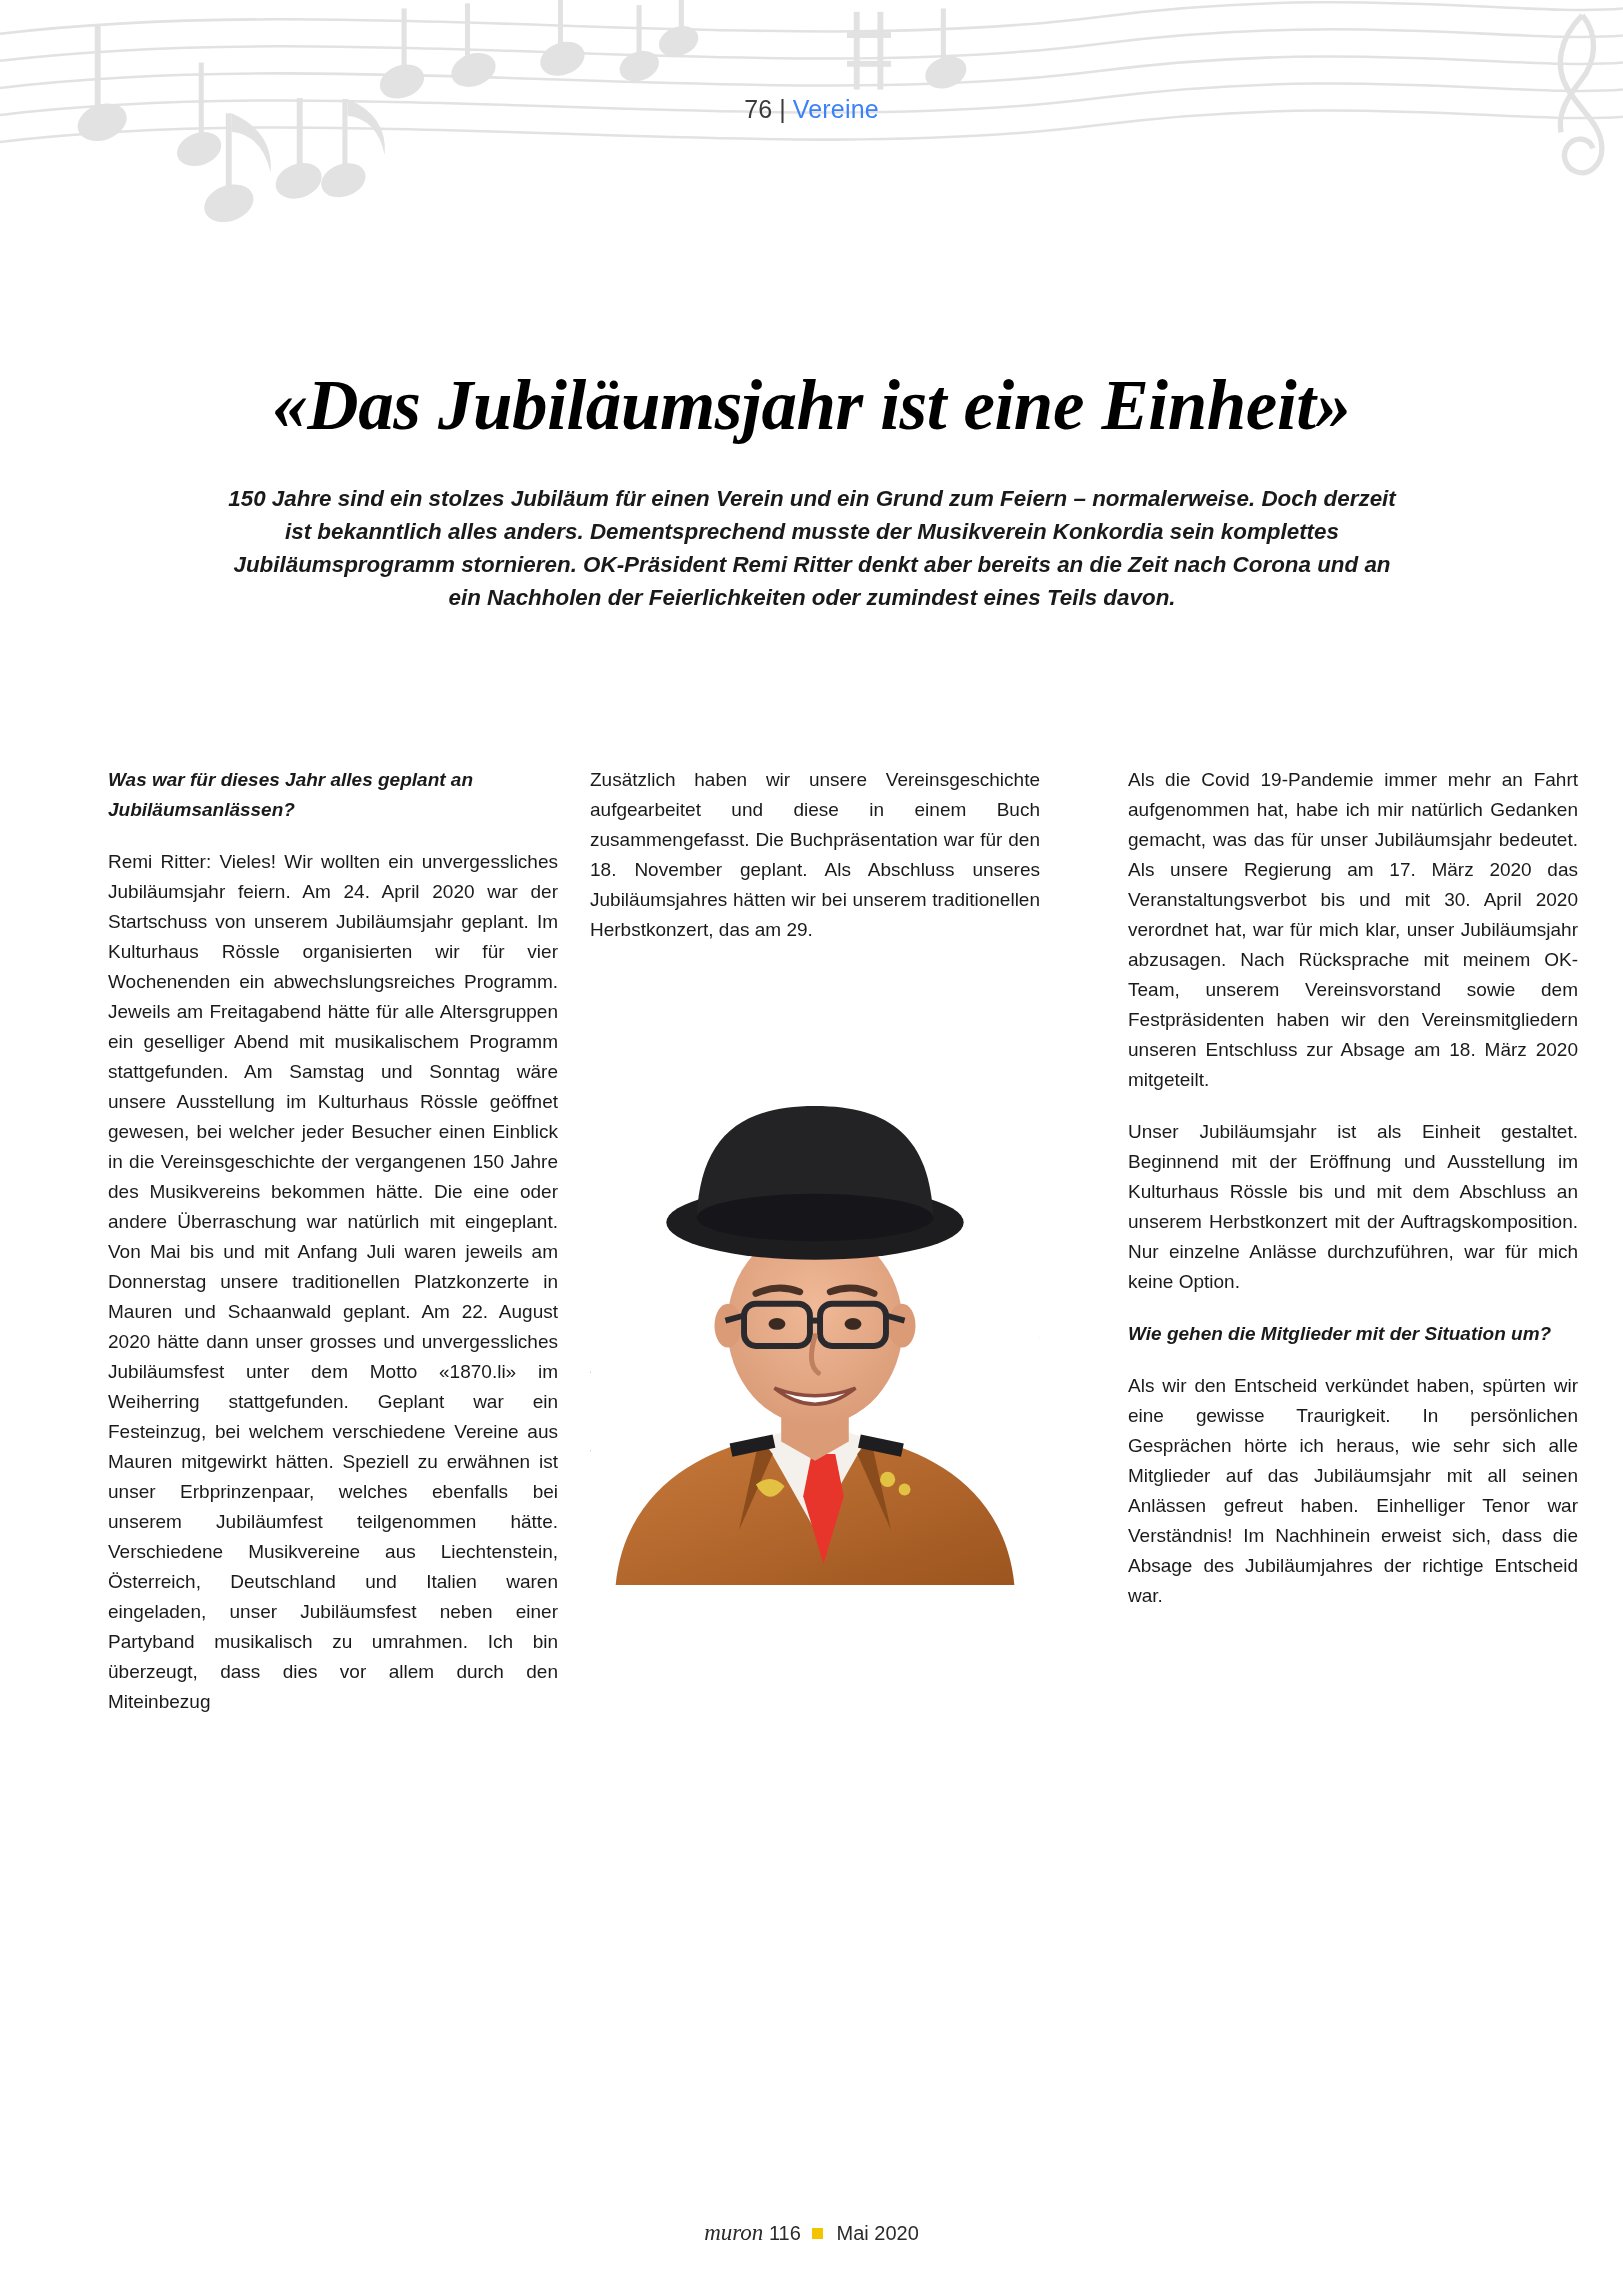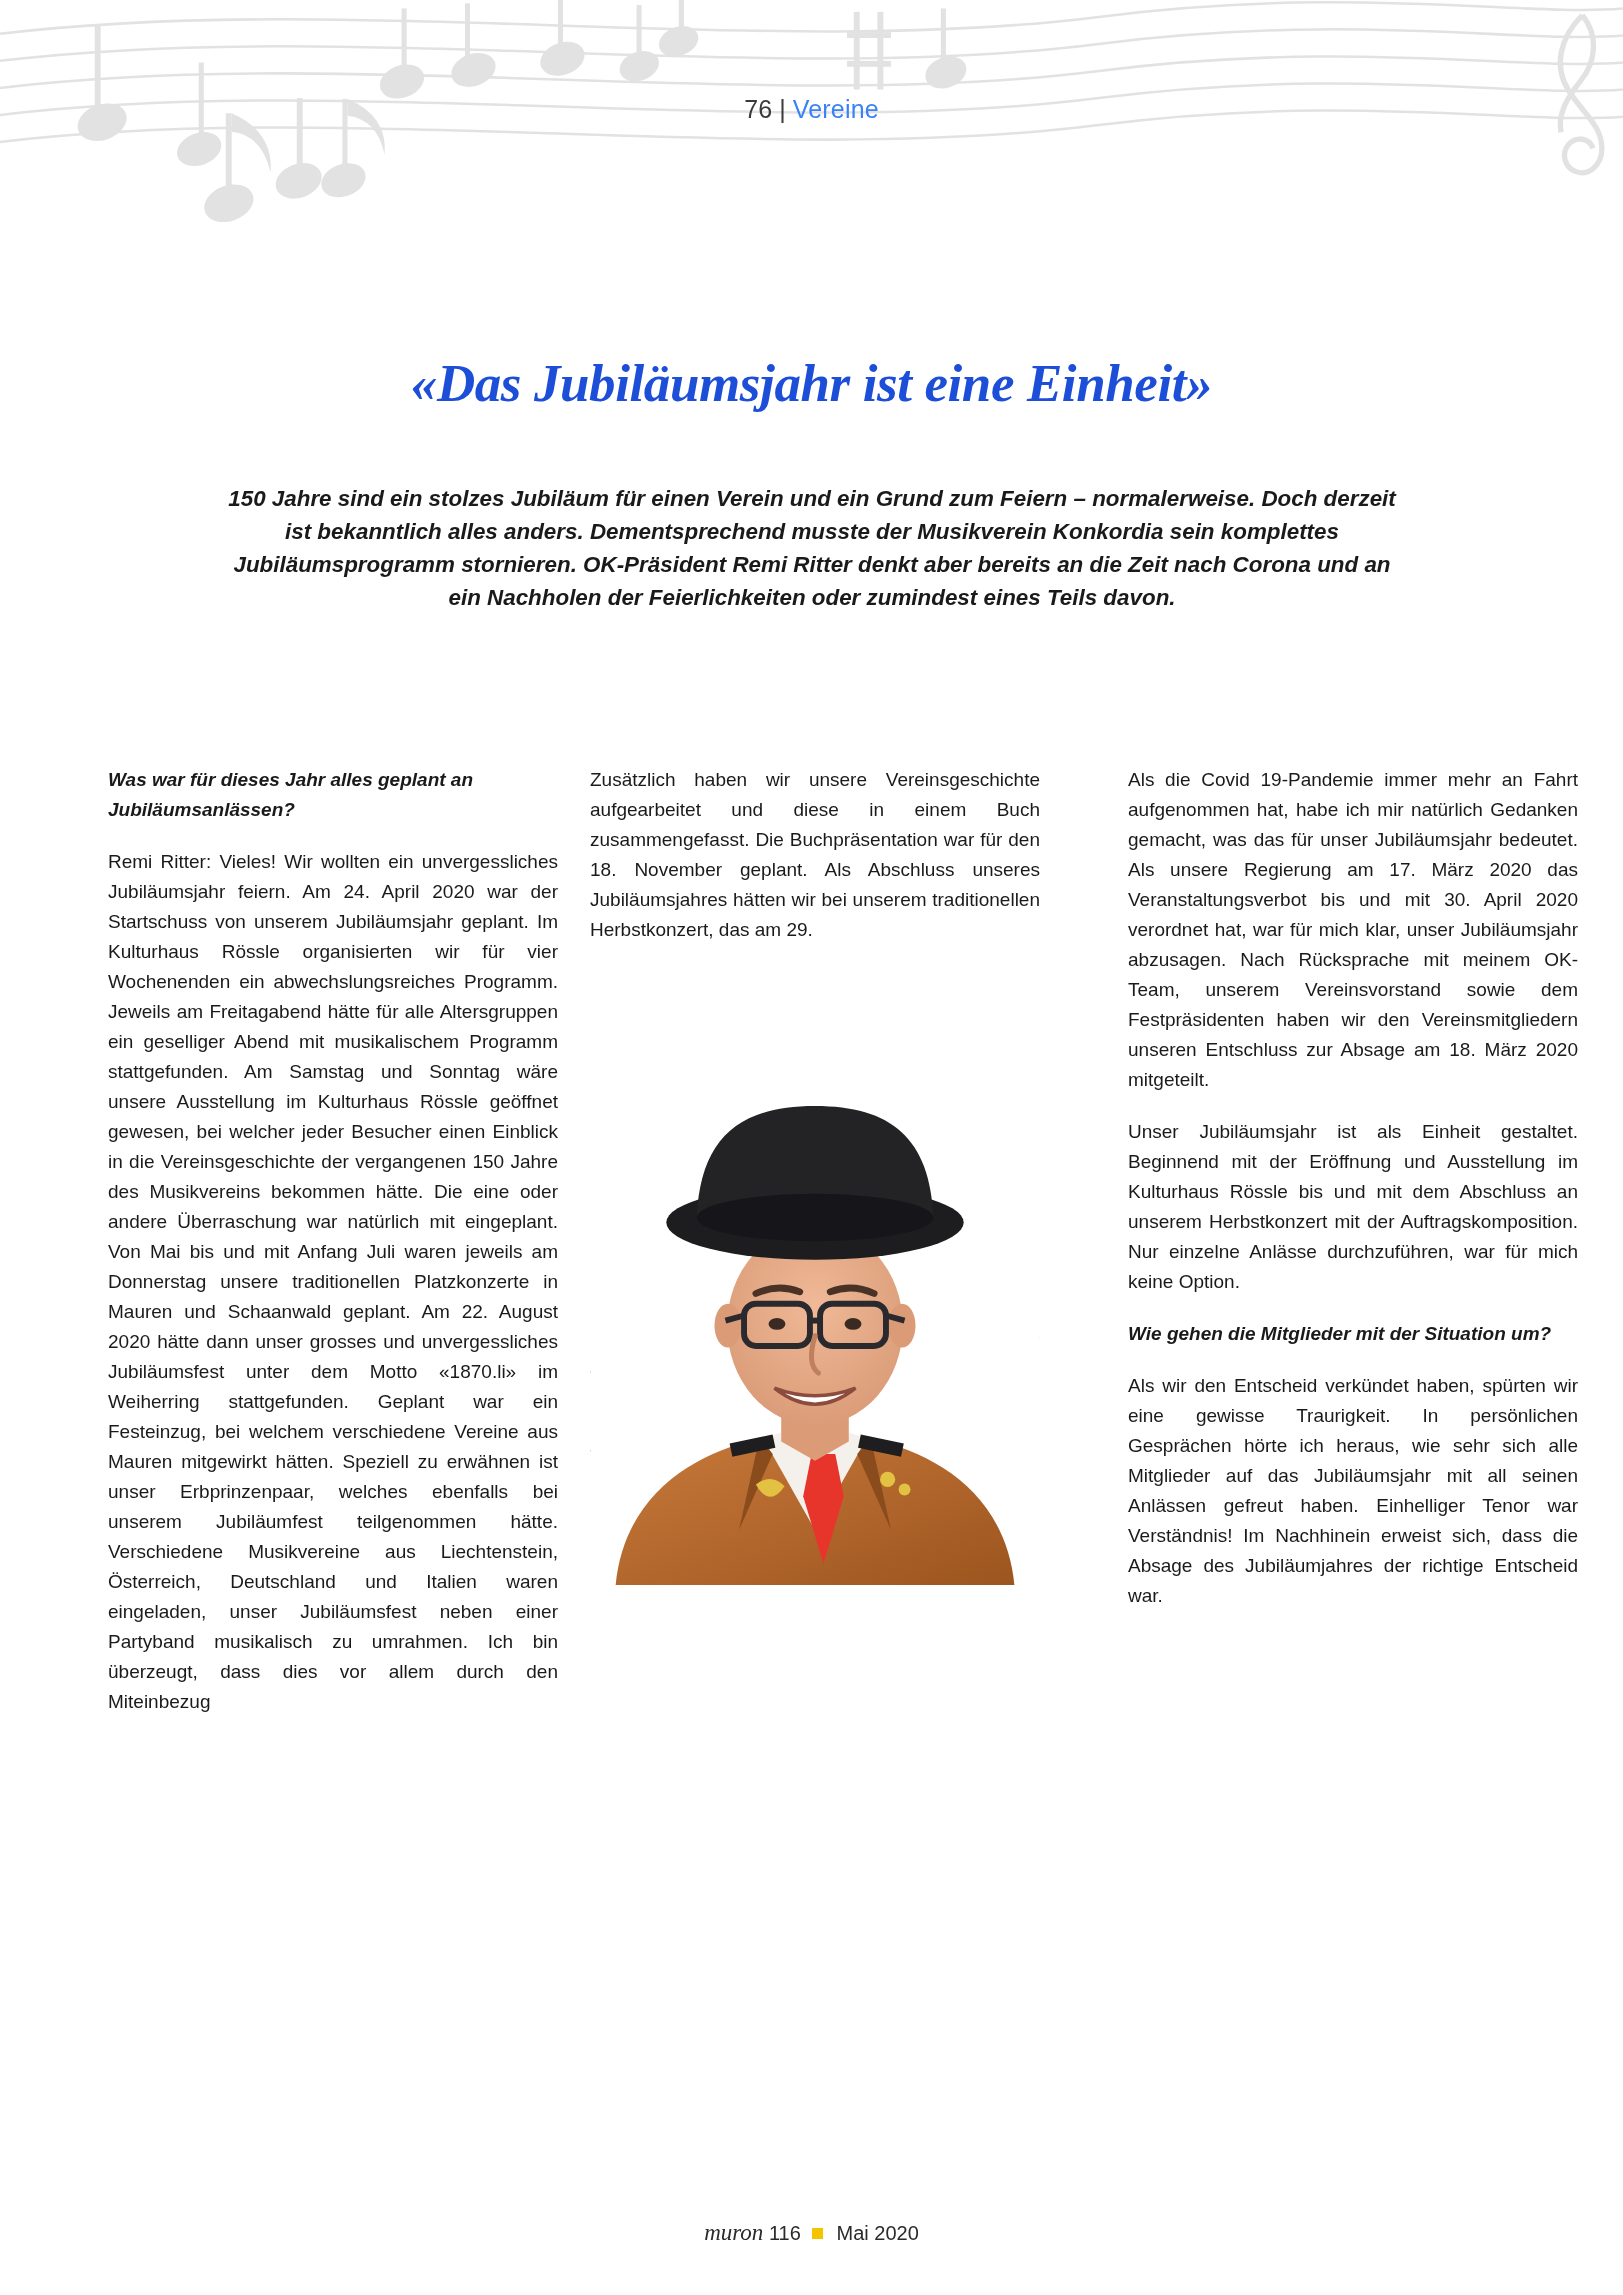--- a/index.html
+++ b/index.html
@@ -44,22 +44,22 @@
   
   .headline {
     position: absolute;
     top: 317px;
     left: 0;
     width: 1623px;
     text-align: center;
     font-family: "Liberation Serif", serif;
     font-style: italic;
     font-weight: bold;
-    font-size: 53px;
-    color: #1d4ed8;
+    font-size: 71px;
+    color: #000000;
     letter-spacing: -0.4px;
   }
 
   
   .lead {
     position: absolute;
     top: 483px;
     left: 216px;
     width: 1192px;
     text-align: center;

